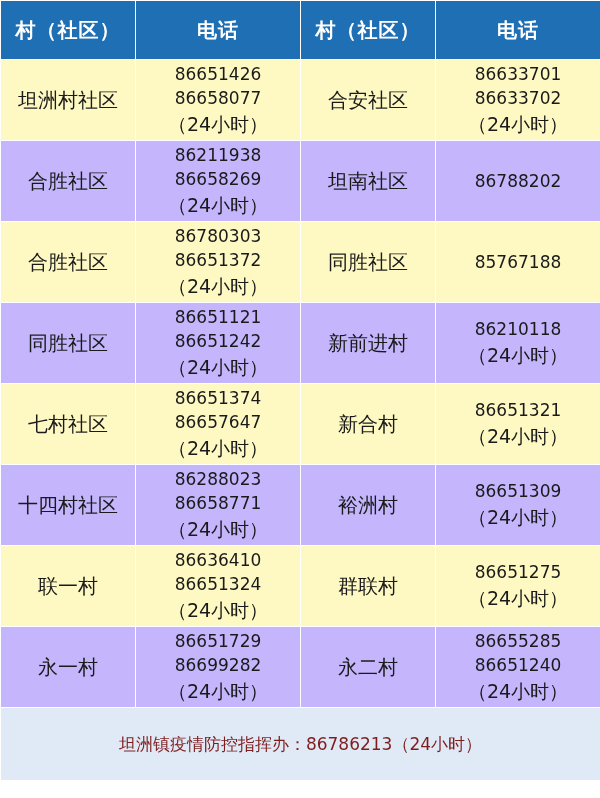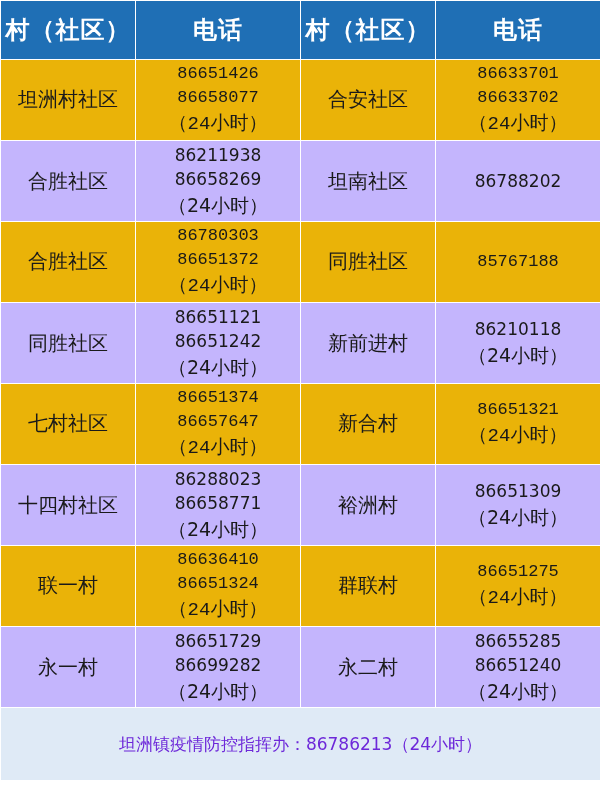--- a/index.html
+++ b/index.html
@@ -33,45 +33,45 @@
   table.phone-table td {
     border: 1px solid #ffffff;
     text-align: center;
     vertical-align: middle;
     padding: 0;
   }
   thead th {
     background: #1f6fb5;
     color: #ffffff;
     font-weight: bold;
-    font-size: 24px;
+    font-size: 20px;
     height: 58px;
     letter-spacing: 1px;
   }
   tbody td {
     font-size: 17px;
     color: #1a1a1a;
     height: 80px;
     line-height: 1.45;
   }
-  tbody tr.band-blue td { background: #eab308; font-family: Liberation Mono, monospace; }
+  tbody tr.band-blue td { background: #fef9c3; }
   tbody tr.band-green td { background: #c4b5fd; }
 
   td .cellline { display: block; }
   td .small {
     font-size: 19px;
   }
   td.name {
     font-size: 20px;
     margin-left: 35px;
   }
   tfoot td {
     background: #dfeaf6;
     font-size: 17px;
-    color: #6d28d9;
+    color: #7f1d1d;
     height: 72px;
     border: 1px solid #ffffff;
   }
 </style>
 </head>
 <body>
 
 <div id="sheet">
   <table class="phone-table">
     <colgroup>

